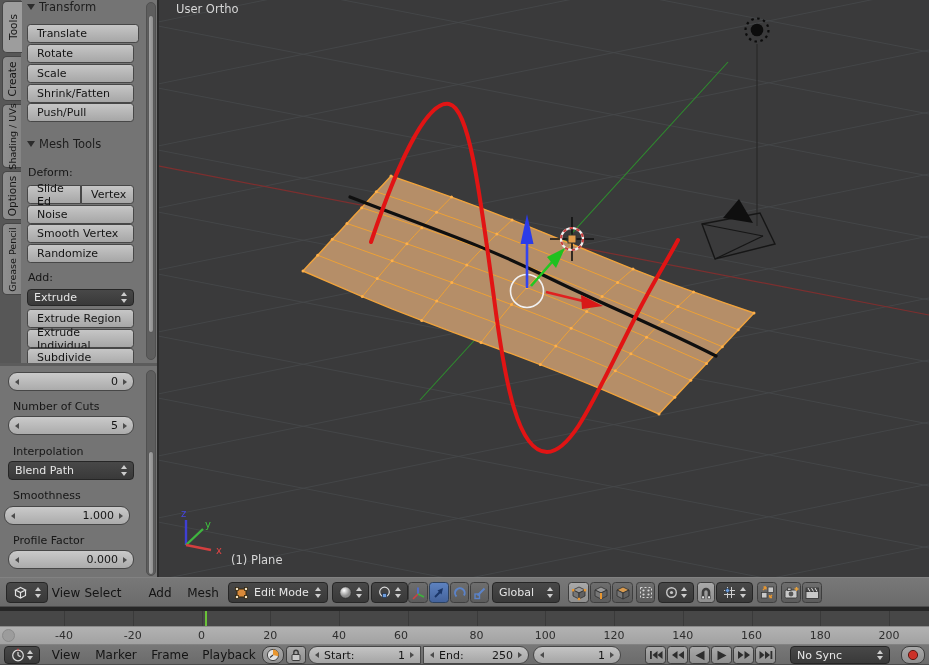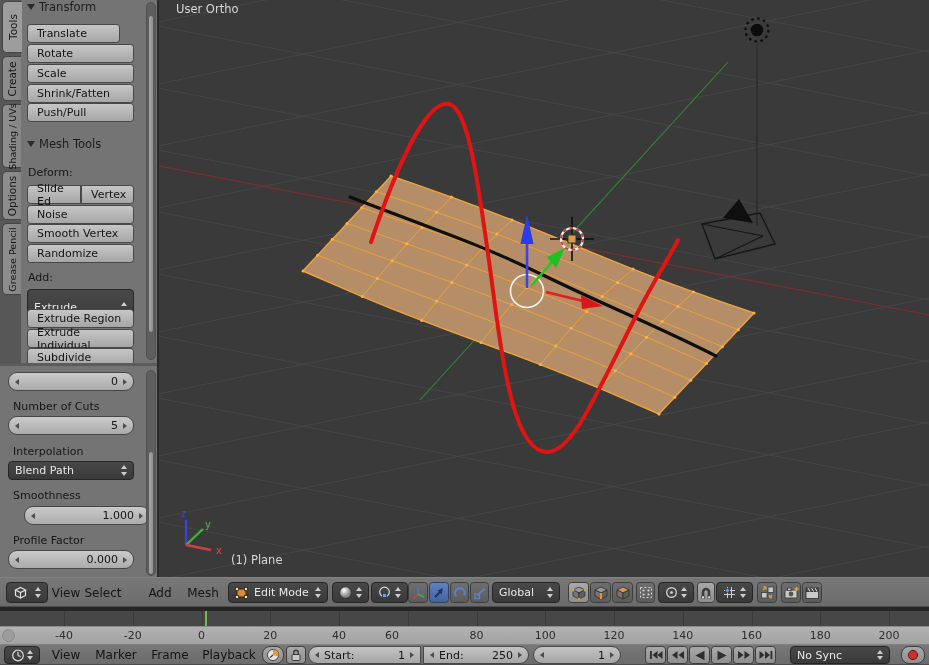--- a/index.html
+++ b/index.html
@@ -214,38 +214,38 @@
         </div>
       <div class="b vtab" style="top:223px;height:72px;font-size:9.5px;">
           <span>Grease Pencil</span>
         </div>
     </div>
 
     <div class="b phead" style="left:27px;top:0;height:14px;">
       <span class="tri"></span>
       <span>Transform</span>
     </div>
-    <div class="b btn" style="left:27px;top:24px;width:93px;height:19px;">Translate</div>
+    <div class="b btn" style="left:27px;top:24px;width:112px;height:19px;">Translate</div>
     <div class="b btn" style="left:27px;top:44px;width:107px;height:19px;">Rotate</div>
     <div class="b btn" style="left:27px;top:64px;width:107px;height:19px;">Scale</div>
     <div class="b btn" style="left:27px;top:84px;width:107px;height:19px;">Shrink/Fatten</div>
     <div class="b btn" style="left:27px;top:103px;width:107px;height:19px;">Push/Pull</div>
 
     <div class="b phead" style="left:27px;top:137px;height:14px;">
       <span class="tri"></span>
       <span>Mesh Tools</span>
     </div>
     <div class="b lab" style="left:28px;top:166px;">Deform:</div>
     <div class="b btn" style="left:27px;top:185px;width:54px;height:19px;border-radius:3.5px 0 0 3.5px;">Slide Ed</div>
     <div class="b btn" style="left:81px;top:185px;width:53px;height:19px;border-radius:0 3.5px 3.5px 0;">Vertex</div>
     <div class="b btn" style="left:27px;top:205px;width:107px;height:19px;">Noise</div>
     <div class="b btn" style="left:27px;top:224px;width:107px;height:19px;">Smooth Vertex</div>
     <div class="b btn" style="left:27px;top:244px;width:107px;height:19px;text-align:right;">Randomize</div>
     <div class="b lab" style="left:28px;top:271px;">Add:</div>
-    <div class="b dd" style="left:27px;top:289px;width:107px;height:37px;">
+    <div class="b dd" style="left:27px;top:289px;width:107px;height:17px;">
       <span>Extrude</span>
       <span class="ud">
           <i class="u"></i>
           <i class="d"></i>
         </span>
     </div>
     <div class="b btn" style="left:27px;top:309px;width:107px;height:19px;">Extrude Region</div>
     <div class="b btn" style="left:27px;top:329px;width:107px;height:19px;">Extrude Individual</div>
     <div class="b btn" style="left:27px;top:348px;width:107px;height:19px;">Subdivide</div>
 
@@ -268,21 +268,21 @@
     </div>
     <div class="b lab" style="left:13px;top:79px;">Interpolation</div>
     <div class="b dd" style="left:8px;top:95px;width:126px;height:19px;">
       <span>Blend Path</span>
       <span class="ud">
           <i class="u"></i>
           <i class="d"></i>
         </span>
     </div>
     <div class="b lab" style="left:13px;top:123px;">Smoothness</div>
-    <div class="b slider" style="left:24px;top:140px;width:126px;height:19px;">
+    <div class="b slider" style="left:4px;top:140px;width:126px;height:19px;">
       <span class="tl"></span>
       <span style="margin-left:auto">1.000</span>
       <span class="tr" style="margin-left:5px"></span>
     </div>
     <div class="b lab" style="left:13px;top:168px;">Profile Factor</div>
     <div class="b slider" style="left:8px;top:184px;width:126px;height:19px;">
       <span class="tl"></span>
       <span style="margin-left:auto">0.000</span>
       <span class="tr" style="margin-left:5px"></span>
     </div>
@@ -487,21 +487,21 @@
       <div class="tick" style="left: 820.25px;"></div>
       <div class="tick" style="left: 889px;"></div>
     </div>
   <div class="b" id="ruler" style="left:0;top:626px;width:929px;height:18px;overflow:hidden;">
     <div class="b" style="left:2px;top:2px;width:13px;height:13px;border-radius:50%;background:#9c9c9c;border:1px solid #8a8a8a;"></div>
   <span class="rnum" style="left: 64px;">-40</span>
       <span class="rnum" style="left: 132.75px;">-20</span>
       <span class="rnum" style="left: 201.5px;">0</span>
       <span class="rnum" style="left: 270.25px; text-align: right;">20</span>
       <span class="rnum" style="left: 339px;">40</span>
-      <span class="rnum" style="left: 392px;">60</span>
+      <span class="rnum" style="left: 401px;">60</span>
       <span class="rnum" style="left: 476.5px;">80</span>
       <span class="rnum" style="left: 545.25px;">100</span>
       <span class="rnum" style="left: 614px;">120</span>
       <span class="rnum" style="left: 682.75px;">140</span>
       <span class="rnum" style="left: 751.5px;">160</span>
       <span class="rnum" style="left: 820.25px;">180</span>
       <span class="rnum" style="left: 889px;">200</span>
     </div>
 
   <div class="b hdr" style="left:0;top:644px;width:929px;height:21px;">

